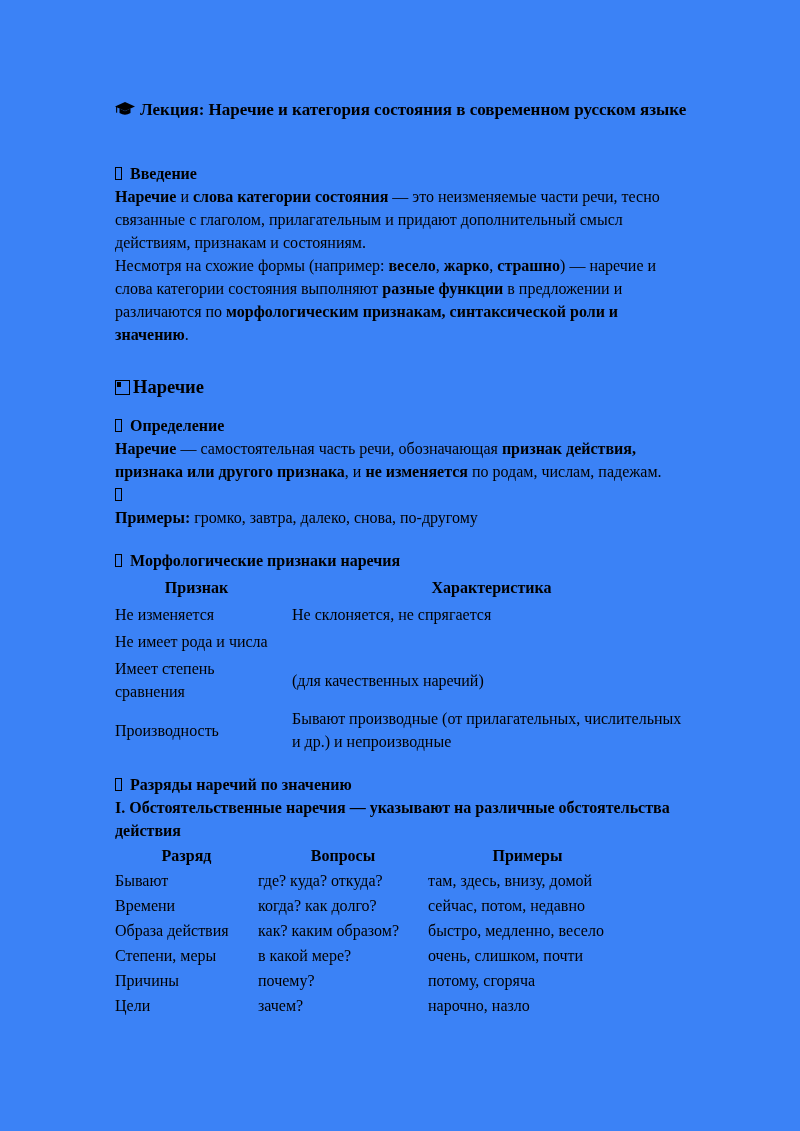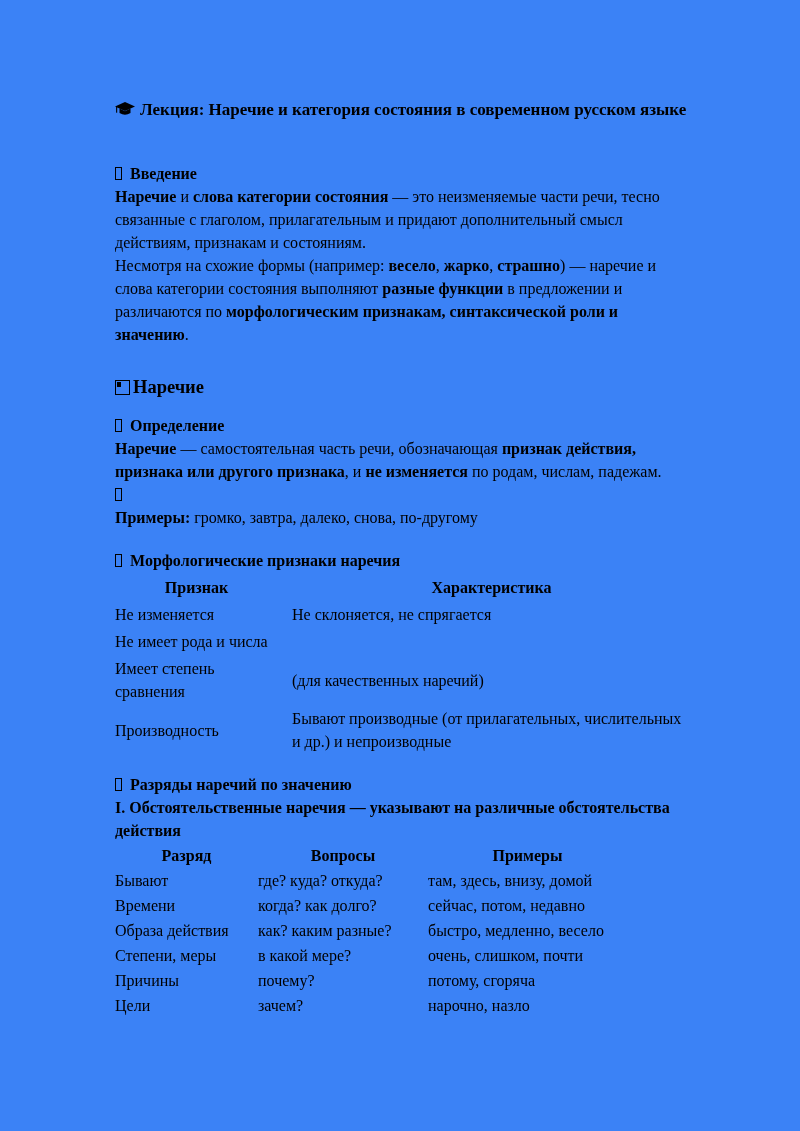--- a/index.html
+++ b/index.html
@@ -126,21 +126,21 @@
       <td>где? куда? откуда?</td>
       <td>там, здесь, внизу, домой</td>
     </tr>
     <tr>
       <td>Времени</td>
       <td>когда? как долго?</td>
       <td>сейчас, потом, недавно</td>
     </tr>
     <tr>
       <td>Образа действия</td>
-      <td>как? каким разные?</td>
+      <td>как? каким образом?</td>
       <td>быстро, медленно, весело</td>
     </tr>
     <tr>
       <td>Степени, меры</td>
       <td>в какой мере?</td>
       <td>очень, слишком, почти</td>
     </tr>
     <tr>
       <td>Причины</td>
       <td>почему?</td>

